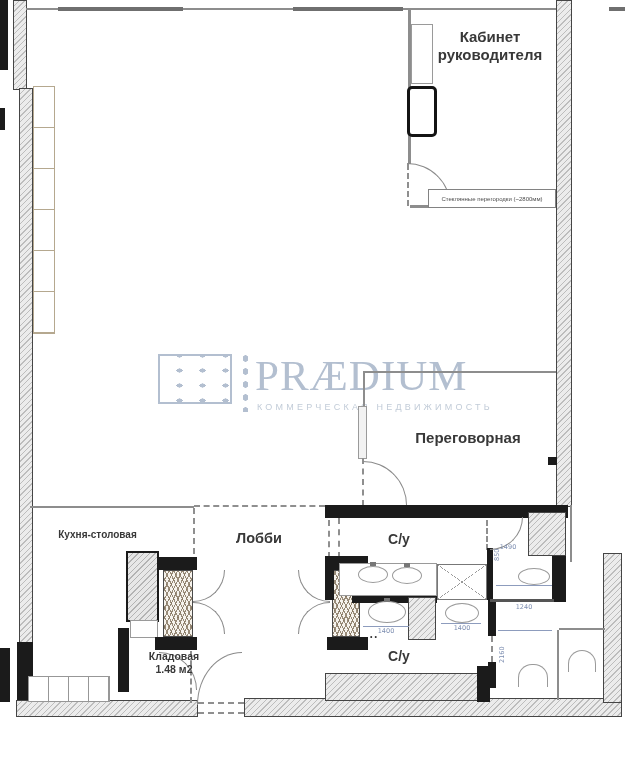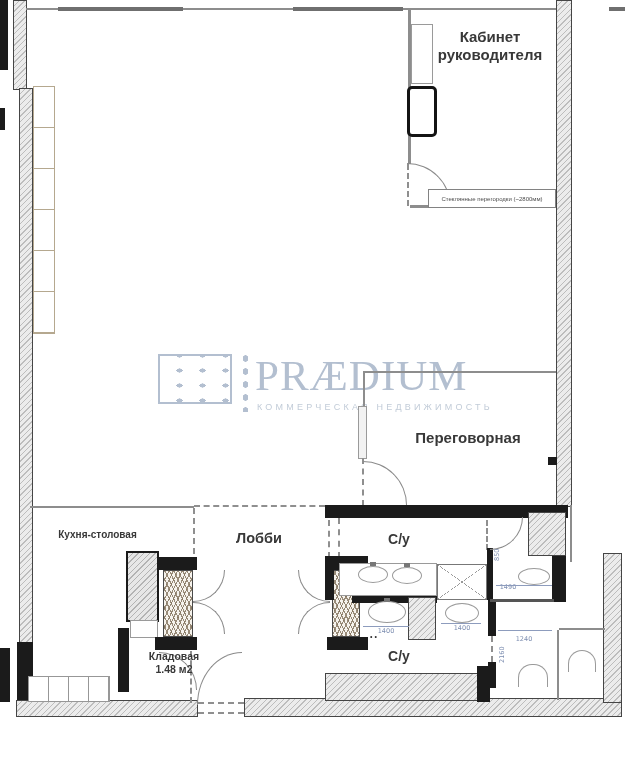--- a/index.html
+++ b/index.html
@@ -174,26 +174,26 @@
 
   <div class="abs lbl" style="left:384px;top:648px;width:30px;height:17px;font-size:14px;">С/у</div>
   <div class="abs blk" style="left:477px;top:666px;width:13px;height:36px;"></div>
 
   <div class="abs arc br" style="left:490px;top:517px;width:33px;height:33px;"></div>
   <div class="abs hatch" style="left:528px;top:512px;width:38px;height:44px;"></div>
   <div class="abs gl" style="left:570px;top:505px;width:2px;height:57px;"></div>
   <div class="abs blk" style="left:552px;top:556px;width:14px;height:46px;"></div>
   <div class="abs oval" style="left:518px;top:568px;width:32px;height:17px;"></div>
   <div class="abs dim dimv" style="left:494px;top:546px;width:9px;height:18px;">850</div>
-  <div class="abs dim" style="left:498px;top:584px;width:20px;height:7px;">1490</div>
+  <div class="abs dim" style="left:498px;top:544px;width:20px;height:7px;">1490</div>
   <div class="abs dimline" style="left:496px;top:585px;width:56px;height:1px;"></div>
   <div class="abs gl" style="left:490px;top:599px;width:64px;height:3px;background:#555;"></div>
 
   <div class="abs dimline" style="left:498px;top:630px;width:54px;height:1px;"></div>
-  <div class="abs dim" style="left:506px;top:636px;width:36px;height:8px;">1240</div>
+  <div class="abs dim" style="left:506px;top:604px;width:36px;height:8px;">1240</div>
   <div class="abs dim dimv" style="left:499px;top:640px;width:9px;height:30px;">2160</div>
   <div class="abs archwc" style="left:518px;top:664px;width:30px;height:23px;"></div>
   <div class="abs gl" style="left:557px;top:630px;width:2px;height:70px;"></div>
   <div class="abs gl" style="left:559px;top:628px;width:46px;height:2px;"></div>
   <div class="abs archwc" style="left:568px;top:650px;width:28px;height:22px;"></div>
 
 
 </div>
 
 </body></html>

